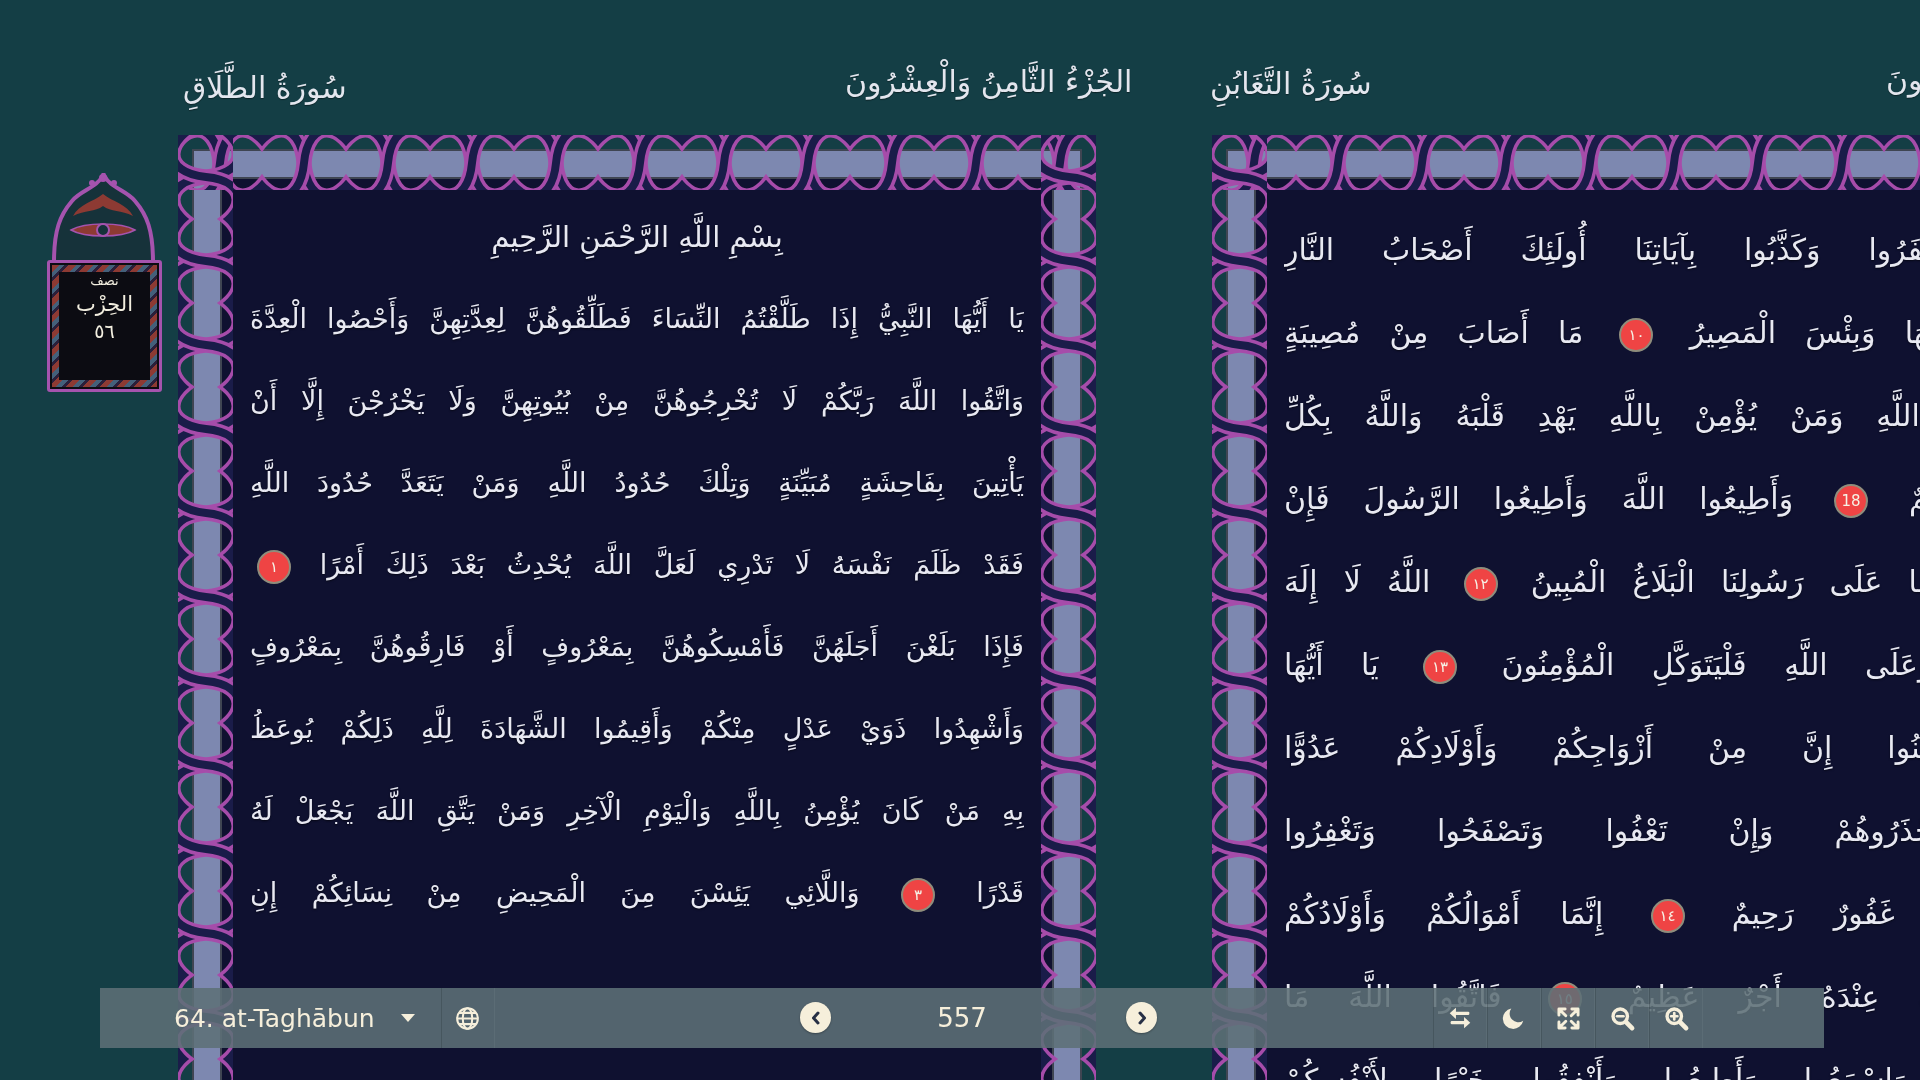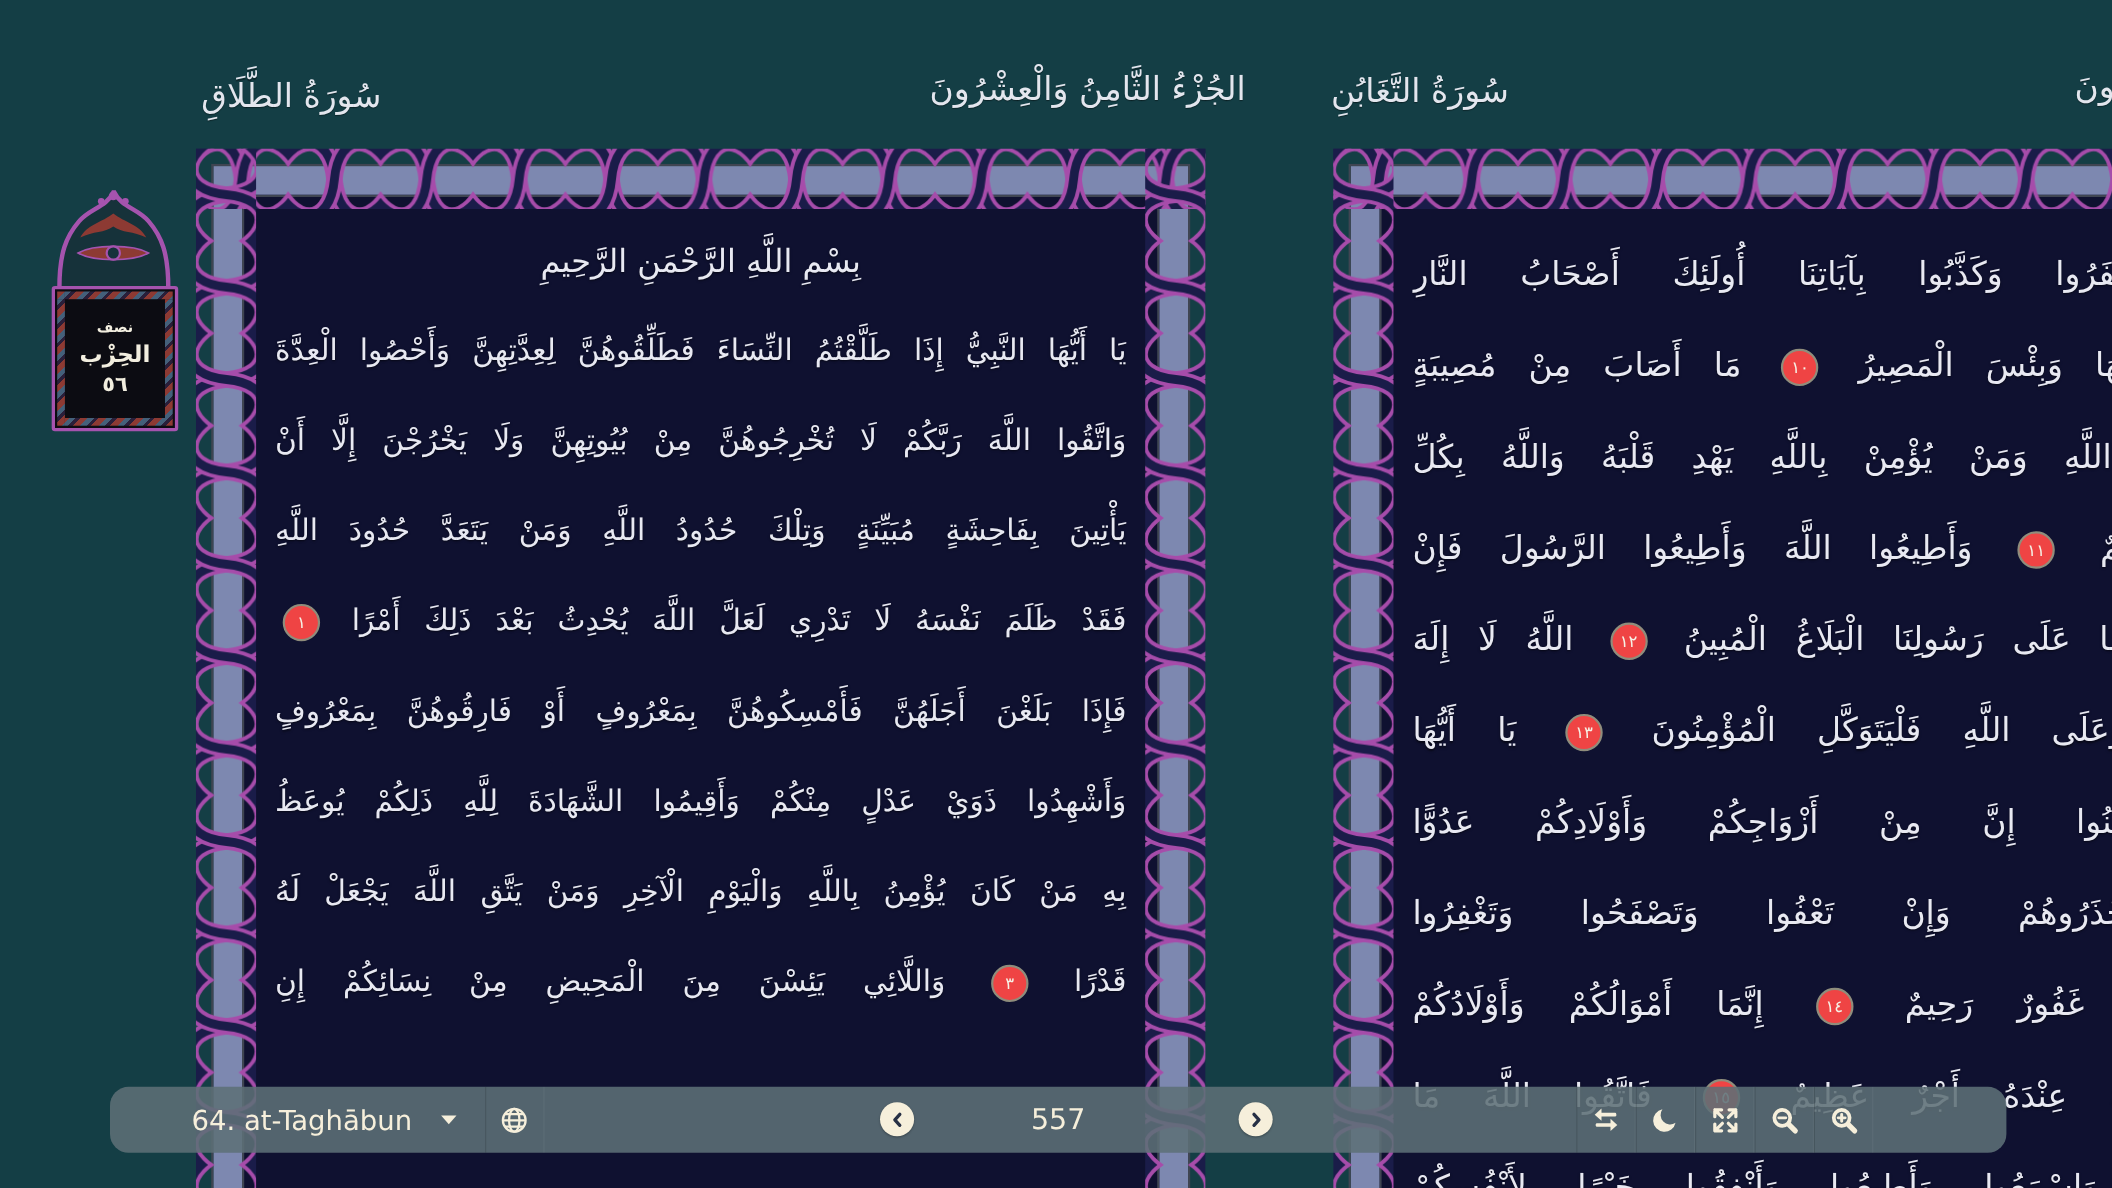--- a/index.html
+++ b/index.html
@@ -48,29 +48,29 @@
     position:absolute;left:2px;top:88px;width:109px;height:126px;
     background:#0c0c12;border:3px solid #a553ae;border-radius:3px;
   }
   .medallion .plaque-band{
     position:absolute;inset:2px;
     border:7px solid transparent;
     border-image:repeating-linear-gradient(135deg,#8d3a33 0 5px,#44607a 5px 9px,#2a1f3a 9px 12px) 7;
   }
   .medallion .plaque-text{
     position:absolute;inset:10px;display:flex;flex-direction:column;
-    justify-content:center;align-items:center;color:#f2eedf;direction:rtl;font-weight:bold;
+    justify-content:flex-start;align-items:center;color:#f2eedf;direction:rtl;
   }
   .medallion .t-small{font-size:13px;line-height:16px;}
   .medallion .t-word{font-size:21px;line-height:30px;}
   .medallion .t-num{font-size:19px;line-height:24px;}
   
   .toolbar{
     position:absolute;left:100px;top:988px;width:1724px;height:60px;
-    background:rgba(93,111,118,0.88);z-index:50;color:#f6efdb;border-radius:17px;
+    background:rgba(93,111,118,0.88);z-index:50;color:#f6efdb;
   }
   .tb-left{position:absolute;left:48px;top:0;height:60px;display:flex;align-items:center;}
   .surah-dropdown{
     display:flex;align-items:center;gap:26px;height:60px;padding:0 26px;cursor:pointer;
   }
   .surah-dropdown .label{font-size:25px;color:#f6efdb;}
   .caret{width:0;height:0;border-left:7px solid transparent;border-right:7px solid transparent;
     border-top:8px solid #f6efdb;}
   .tb-cell{
     width:52px;height:60px;display:flex;align-items:center;justify-content:center;
@@ -172,21 +172,21 @@
   <svg class="braid braid-top">
       <rect width="100%" height="100%" fill="url(#braidH)"></rect>
     </svg>
   <svg class="braid braid-left">
       <rect width="100%" height="100%" fill="url(#braidV)"></rect>
     </svg>
   <div class="mushaf-text">
       <div class="m-line">وَالَّذِينَ كَفَرُوا وَكَذَّبُوا بِآيَاتِنَا أُولَئِكَ أَصْحَابُ النَّارِ</div>
       <div class="m-line">خَالِدِينَ فِيهَا وَبِئْسَ الْمَصِيرُ <span class="ayah-badge">١٠</span> مَا أَصَابَ مِنْ مُصِيبَةٍ</div>
       <div class="m-line">إِلَّا بِإِذْنِ اللَّهِ وَمَنْ يُؤْمِنْ بِاللَّهِ يَهْدِ قَلْبَهُ وَاللَّهُ بِكُلِّ</div>
-      <div class="m-line">شَيْءٍ عَلِيمٌ <span class="ayah-badge">١١</span> وَأَطِيعُوا اللَّهَ وَأَطِيعُوا الرَّسُولَ فَإِنْ</div>
+      <div class="m-line">شَيْءٍ عَلِيمٌ <span class="ayah-badge">18</span> وَأَطِيعُوا اللَّهَ وَأَطِيعُوا الرَّسُولَ فَإِنْ</div>
       <div class="m-line">تَوَلَّيْتُمْ فَإِنَّمَا عَلَى رَسُولِنَا الْبَلَاغُ الْمُبِينُ <span class="ayah-badge">١٢</span> اللَّهُ لَا إِلَهَ</div>
       <div class="m-line">إِلَّا هُوَ وَعَلَى اللَّهِ فَلْيَتَوَكَّلِ الْمُؤْمِنُونَ <span class="ayah-badge">١٣</span> يَا أَيُّهَا</div>
       <div class="m-line">الَّذِينَ آمَنُوا إِنَّ مِنْ أَزْوَاجِكُمْ وَأَوْلَادِكُمْ عَدُوًّا</div>
       <div class="m-line">لَكُمْ فَاحْذَرُوهُمْ وَإِنْ تَعْفُوا وَتَصْفَحُوا وَتَغْفِرُوا</div>
       <div class="m-line">فَإِنَّ اللَّهَ غَفُورٌ رَحِيمٌ <span class="ayah-badge">١٤</span> إِنَّمَا أَمْوَالُكُمْ وَأَوْلَادُكُمْ</div>
       <div class="m-line">فِتْنَةٌ وَاللَّهُ عِنْدَهُ أَجْرٌ عَظِيمٌ <span class="ayah-badge">١٥</span> فَاتَّقُوا اللَّهَ مَا</div>
       <div class="m-line">اسْتَطَعْتُمْ وَاسْمَعُوا وَأَطِيعُوا وَأَنْفِقُوا خَيْرًا لِأَنْفُسِكُمْ</div>
     </div>
 </div>
 

